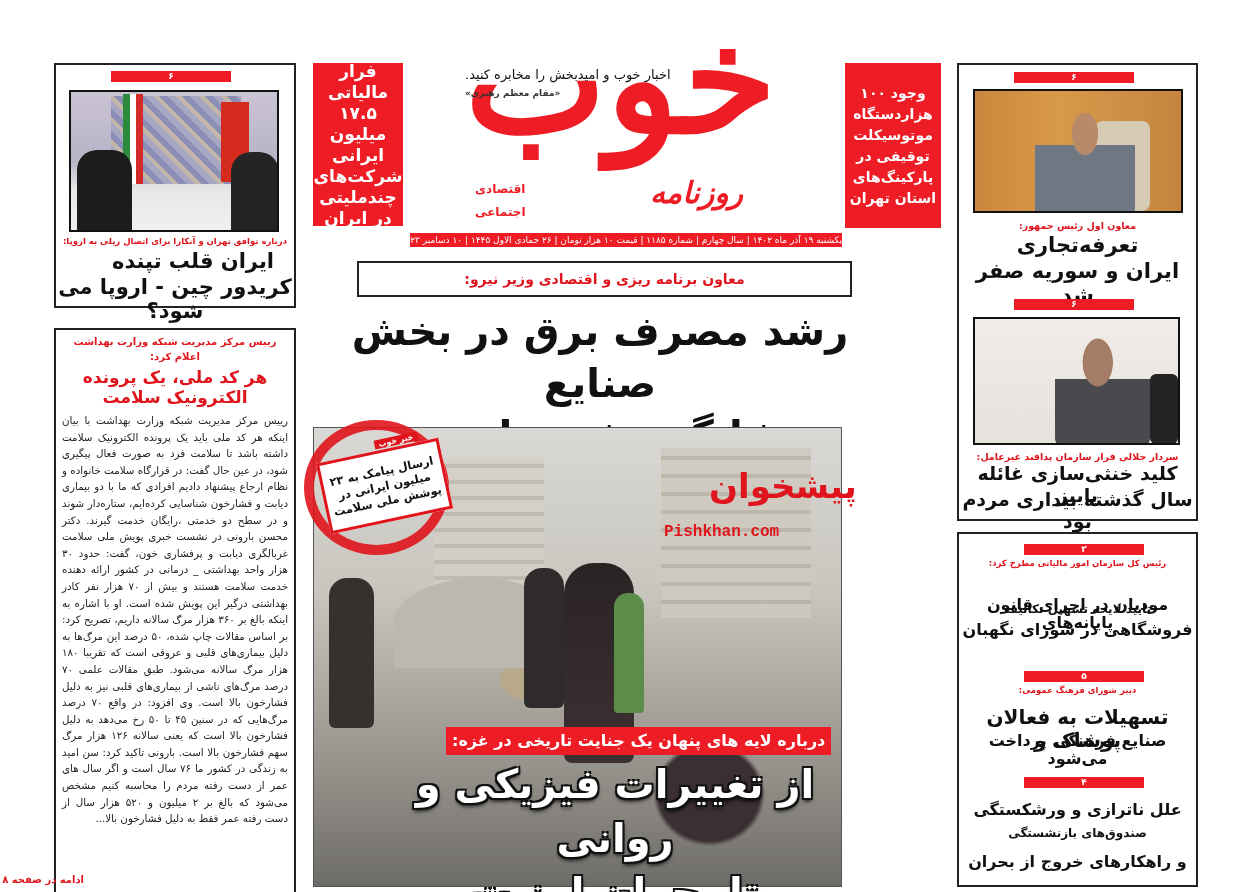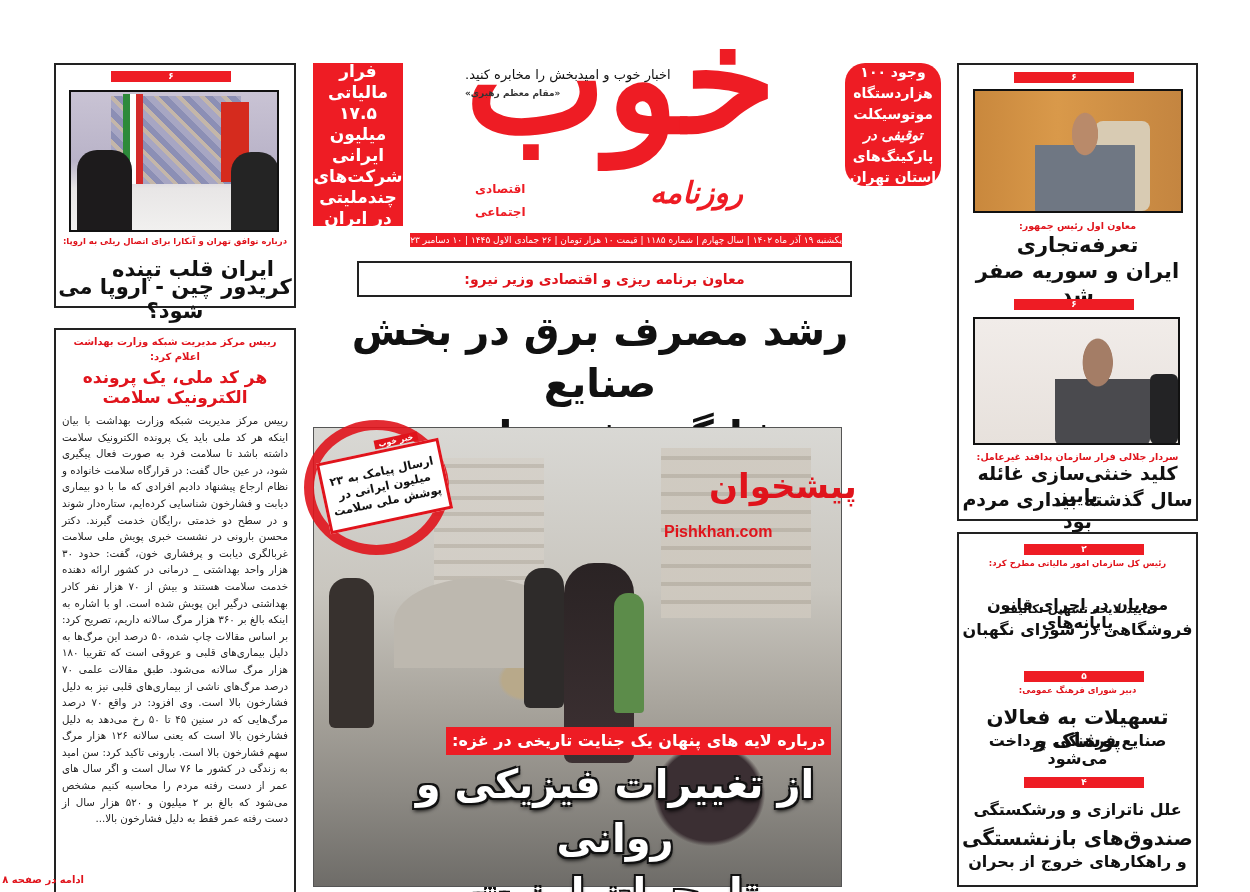--- a/index.html
+++ b/index.html
@@ -37,21 +37,21 @@
       linear-gradient(180deg, #d9d8d4 0%, #c9c6bf 35%, #a9a59d 60%, #8d8a84 80%, #6e6c68 100%); }
   #photo-bldg1 { position: absolute; right: 30px; top: 20px; width: 150px; height: 170px; background: repeating-linear-gradient(0deg, #cfc9bf 0 14px, #b9b2a6 14px 18px); opacity: 0.85; }
   #photo-bldg2 { position: absolute; left: 120px; top: 30px; width: 110px; height: 150px; background: repeating-linear-gradient(0deg, #d4cfc7 0 12px, #bdb6ab 12px 16px); opacity: 0.8; }
   #photo-dome { position: absolute; left: 80px; top: 150px; width: 170px; height: 90px; border-radius: 50% 50% 0 0; background: #bdb8af; }
   #photo-figure { position: absolute; left: 250px; top: 135px; width: 70px; height: 200px; background: linear-gradient(180deg, #2a2324 0%, #3d3133 100%); border-radius: 30px 30px 8px 8px; }
   #photo-figure2 { position: absolute; left: 210px; top: 140px; width: 40px; height: 140px; background: #2e2b2a; border-radius: 18px 18px 6px 6px; }
   #photo-figure3 { position: absolute; left: 15px; top: 150px; width: 45px; height: 150px; background: #37312e; border-radius: 18px 18px 6px 6px; }
   #photo-figure4 { position: absolute; left: 300px; top: 165px; width: 30px; height: 120px; background: #5c8c4a; border-radius: 14px 14px 4px 4px; }
 
   #watermark-fa { position: absolute; left: 395px; top: 38px; font-size: 34px; color: #e0141c; font-weight: bold; direction: rtl; }
-  #watermark-en { position: absolute; left: 350px; top: 95px; font-size: 16px; color: #e0141c; font-weight: bold; font-family: Liberation Sans, sans-serif; }
+  #watermark-en { position: absolute; left: 350px; top: 95px; font-size: 16px; color: #e0141c; font-weight: bold; font-family: Liberation Mono, monospace; }
 
   #stamp { position: absolute; left: 0px; top: 0px; width: 150px; height: 130px; }
   #stamp-ring { position: absolute; left: -10px; top: -8px; width: 145px; height: 135px; border: 10px solid #e0141c; border-radius: 50%; opacity: 0.9; }
   #stamp-card { position: absolute; left: 8px; top: 22px; width: 125px; height: 72px; background: #fff; border: 3px solid #e0141c; transform: rotate(-12deg); display: flex; align-items: center; justify-content: center; }
   #stamp-text { direction: rtl; text-align: center; font-size: 11.5px; font-weight: bold; line-height: 15px; color: #111; }
   #stamp-label { position: absolute; left: 60px; top: 8px; font-size: 8px; color: #fff; font-weight: bold; direction: rtl; background: #e0141c; padding: 0 4px; transform: rotate(-12deg); }
 
   #gaza-kicker { position: absolute; left: 446px; top: 727px; height: 28px; background: #ee1c24; color: #fff; font-weight: bold; font-size: 16px; line-height: 28px; padding: 0 6px; direction: rtl; white-space: nowrap; }
   #gaza-headline { position: absolute; left: 380px; top: 757px; width: 470px; text-align: center; direction: rtl; font-weight: bold; font-size: 40px; line-height: 54px; color: #fff;
     text-shadow: -2px -2px 0 #111, 2px -2px 0 #111, -2px 2px 0 #111, 2px 2px 0 #111, 0 3px 4px #000; }
@@ -66,46 +66,46 @@
 <div class="box" style="left:54px; top:63px; width:242px; height:245px;">
   <div class="pagetag" style="left:55px; top:6px; width:120px;">۶</div>
   <div class="photo" style="left:13px; top:25px; width:210px; height:142px; background: linear-gradient(180deg,#c9c3d4 0%,#b9b3c8 50%,#e8e6e6 70%,#f1f0ef 100%);">
     <div style="position:absolute; left:40px; top:4px; width:130px; height:88px; background: repeating-linear-gradient(45deg,#8c8fb5 0 6px,#a7a6c3 6px 12px,#c4b6a9 12px 16px);"></div>
     <div style="position:absolute; left:52px; top:2px; width:20px; height:90px; background: linear-gradient(90deg,#2d8a3a 0 33%,#fff 33% 66%,#d32a2a 66% 100%);"></div>
     <div style="position:absolute; left:150px; top:10px; width:28px; height:80px; background:#d52b1e;"></div>
     <div style="position:absolute; left:6px; top:58px; width:55px; height:84px; background:#1d1b1c; border-radius:20px 20px 4px 4px;"></div>
     <div style="position:absolute; left:160px; top:60px; width:48px; height:82px; background:#242424; border-radius:20px 20px 4px 4px;"></div>
   </div>
   <div class="kicker" style="top:171px; font-size:8.5px;">درباره توافق تهران و آنکارا برای اتصال ریلی به اروپا:</div>
-  <div class="headline" style="top:192px; font-size:21px;padding-left:36px;">ایران قلب تپنده</div>
+  <div class="headline" style="top:184px; font-size:21px;padding-left:36px;">ایران قلب تپنده</div>
   <div class="headline" style="top:210px; font-size:21px;">کریدور چین - اروپا می شود؟</div>
 </div>
 
 <div class="box" style="left:54px; top:328px; width:242px; height:567px;">
   <div class="kicker" style="top:4px; left:10px; right:10px; font-size:10px; line-height:15px;">رییس مرکز مدیریت شبکه وزارت بهداشت اعلام کرد:</div>
   <div class="headline red" style="top:38px; font-size:17px; color:#e0141c;">هر کد ملی، یک پرونده</div>
   <div class="headline red" style="top:58px; font-size:17px; color:#e0141c;">الکترونیک سلامت</div>
   <div id="health-body">رییس مرکز مدیریت شبکه وزارت بهداشت با بیان اینکه هر کد ملی باید یک پرونده الکترونیک سلامت داشته باشد تا سلامت فرد به صورت فعال پیگیری شود، در عین حال گفت: در قرارگاه سلامت خانواده و نظام ارجاع پیشنهاد دادیم افرادی که ما با دو بیماری دیابت و فشارخون شناسایی کرده‌ایم، ستاره‌دار شوند و در سطح دو خدمتی ،رایگان خدمت گیرند. دکتر محسن بارونی در نشست خبری پویش ملی سلامت غربالگری دیابت و پرفشاری خون، گفت: حدود ۳۰ هزار واحد بهداشتی _ درمانی در کشور ارائه دهنده خدمت سلامت هستند و بیش از ۷۰ هزار نفر کادر بهداشتی درگیر این پویش شده است. او با اشاره به اینکه بالغ بر ۳۶۰ هزار مرگ سالانه داریم، تصریح کرد: بر اساس مقالات چاپ شده، ۵۰ درصد این مرگ‌ها به دلیل بیماری‌های قلبی و عروقی است که تقریبا ۱۸۰ هزار مرگ سالانه می‌شود. طبق مقالات علمی ۷۰ درصد مرگ‌های ناشی از بیماری‌های قلبی نیز به دلیل فشارخون بالا است. وی افزود: در واقع ۷۰ درصد مرگ‌هایی که در سنین ۴۵ تا ۵۰ رخ می‌دهد به دلیل فشارخون بالا است که یعنی سالانه ۱۲۶ هزار مرگ سهم فشارخون بالا است. بارونی تاکید کرد: سن امید به زندگی در کشور ما ۷۶ سال است و اگر سال های عمر از دست رفته مردم را محاسبه کنیم مشخص می‌شود که بالغ بر ۲ میلیون و ۵۲۰ هزار سال از دست رفته عمر فقط به دلیل فشارخون بالا...</div>
   <div id="health-more">ادامه در صفحه ۸</div>
 </div>
 
 <div class="redpanel" style="left:313px; top:63px; width:90px; height:163px;">
   <span>فرار مالیاتی</span>
   <span>۱۷.۵ میلیون</span>
   <span>ایرانی</span>
   <span>شرکت‌های</span>
   <span>چندملیتی</span>
   <span>در ایران</span>
 </div>
 
-<div class="redpanel" style="left:845px; top:63px; width:96px; height:123px;border-radius:20px;">
+<div class="redpanel" style="left:845px; top:63px; width:96px; height:165px;">
   <span style="font-size:14px;">وجود ۱۰۰</span>
   <span style="font-size:14px;">هزاردستگاه</span>
   <span style="font-size:14px;">موتوسیکلت</span>
-  <span style="font-size:14px;font-style:italic;">توقیفی در</span>
+  <span style="font-size:14px;">توقیفی در</span>
   <span style="font-size:14px;">پارکینگ‌های</span>
   <span style="font-size:14px;">استان تهران</span>
 </div>
 
 <div id="masthead">
   <div id="logo-big">خوب</div>
   <div id="logo-sub">روزنامه</div>
   <div id="logo-tag1">اقتصادی</div>
   <div id="logo-tag2">اجتماعی</div>
   <div id="motto">اخبار خوب و امیدبخش را مخابره کنید.</div>
@@ -181,16 +181,16 @@
   </div>
   <div style="position:absolute; left:0; top:128px; right:0; height:105px;">
     <div class="pagetag" style="left:65px; top:9px; width:120px;">۵</div>
     <div class="kicker" style="top:23px; font-size:8.5px;">دبیر شورای فرهنگ عمومی:</div>
     <div class="headline" style="top:44px; font-size:20px;">تسهیلات به فعالان پوشاک و</div>
     <div class="headline" style="top:70px; font-size:16px;">صنایع فرهنگی پرداخت می‌شود</div>
   </div>
   <div style="position:absolute; left:0; top:233px; right:0; height:120px;">
     <div class="pagetag" style="left:65px; top:10px; width:120px;">۴</div>
     <div class="headline" style="top:34px; font-size:16px;">علل ناترازی و ورشکستگی</div>
-    <div class="headline" style="top:60px; font-size:20px;">صندوق‌های بازنشستگی</div>
+    <div class="headline" style="top:60px; font-size:12px;">صندوق‌های بازنشستگی</div>
     <div class="headline" style="top:86px; font-size:16px;">و راهکارهای خروج از بحران</div>
   </div>
 </div>
 
 </body></html>

